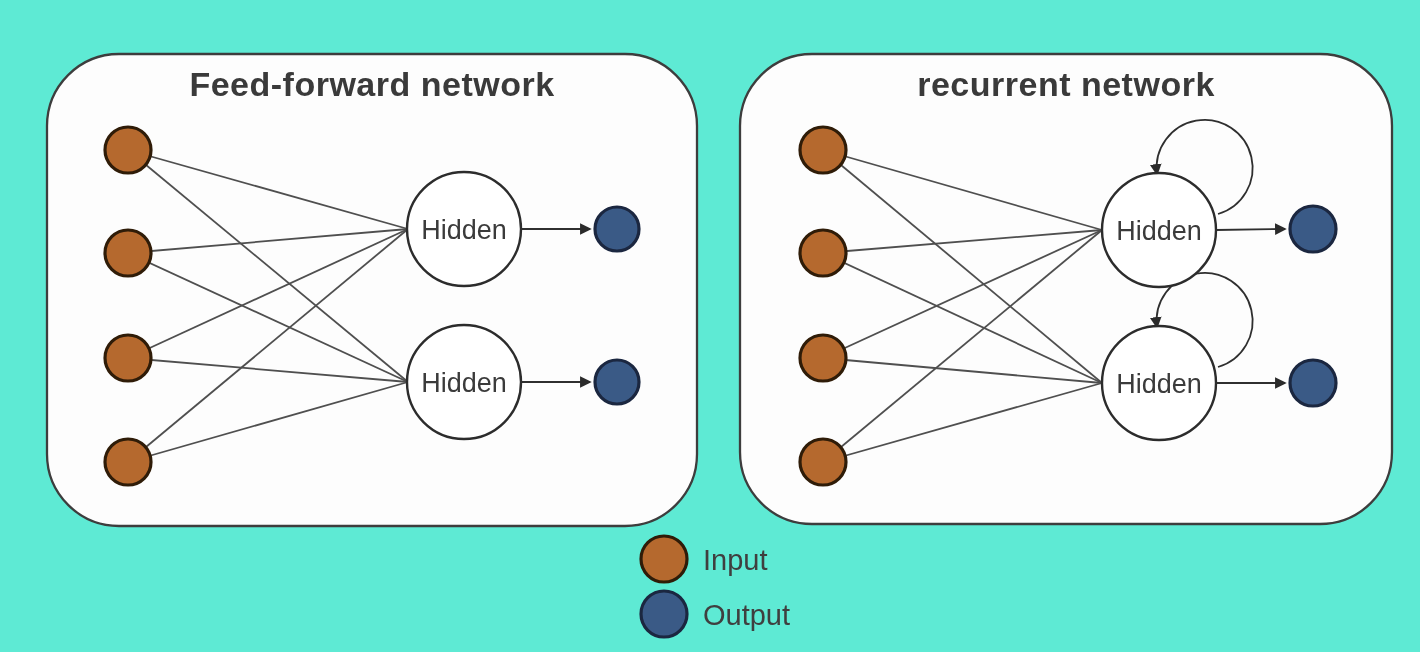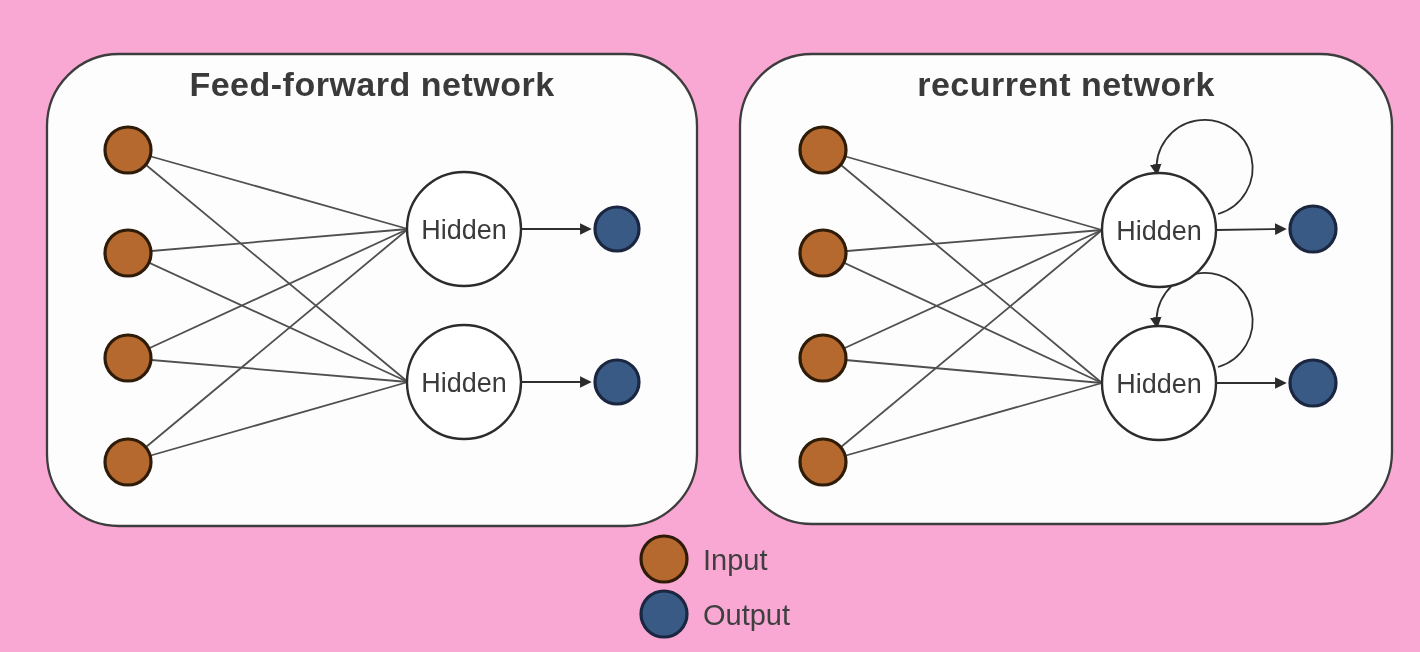--- a/index.html
+++ b/index.html
@@ -5,21 +5,21 @@
   html, body {
     margin: 0;
     padding: 0;
     background: #fcfcfc;
     font-family: "Liberation Sans", sans-serif;
   }
   .stage {
     width: 1420px;
     height: 652px;
     position: relative;
-    background: #f9a8d4;
+    background: #5eead4;
     overflow: hidden;
   }
   svg { display: block; }
 
   .panel {
     fill: #fdfdfd;
     stroke: #3d3d3d;
     stroke-width: 2.3;
   }
   .panel-title {

